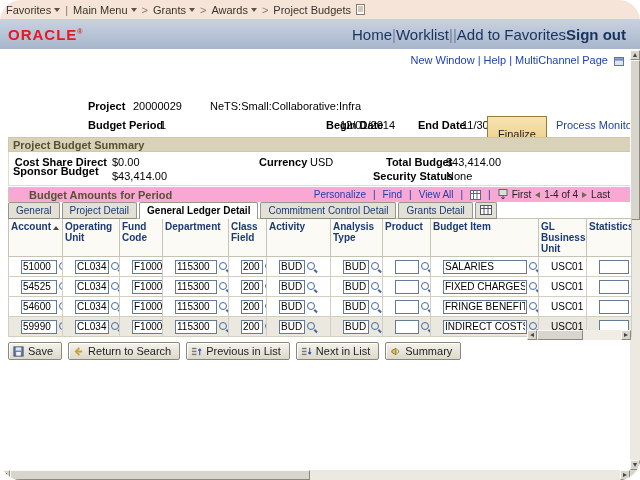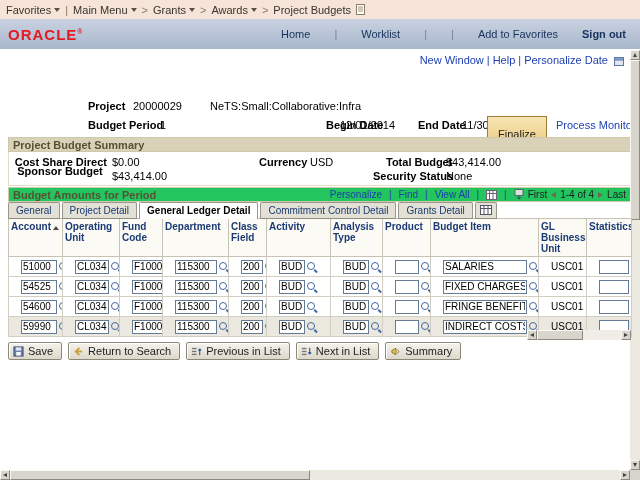--- a/index.html
+++ b/index.html
@@ -1,31 +1,31 @@
 <!DOCTYPE html>
 <html><head>
 <meta charset="utf-8">
 <style>
   html,body{margin:0;padding:0;background:#fff;}
   body{font-family:"Liberation Sans",sans-serif;}
-  #page{position:relative;width:640px;height:480px;overflow:hidden;background:#fff;font-size:11px;color:#000;}
+  #page{position:relative;width:640px;height:480px;overflow:hidden;background:#fff;font-size:11px;color:#000;border-radius:21px;}
 
   
   .topbar{position:absolute;top:0;left:0;width:100%;height:19px;background:#f5e4d7;display:flex;align-items:center;
           padding-left:6px;box-sizing:border-box;gap:5px;color:#38342c;font-size:11px;}
   .tb-item{display:flex;align-items:center;gap:3px;cursor:pointer;}
   .caret{width:0;height:0;border-left:3px solid transparent;border-right:3px solid transparent;border-top:4px solid #5a5248;display:inline-block;}
   .tb-sep{color:#8a7c68;}
 
   
   .navbar{position:absolute;top:19px;left:0;width:100%;height:30px;background:linear-gradient(#c9d2e0,#a8b6cc);
           display:flex;align-items:center;padding:0 14px 0 8px;box-sizing:border-box;}
   .brand{color:#e21b22;font-weight:bold;font-size:15px;letter-spacing:1px;}
   .brand sup{font-size:7px;}
-  .nav-links{margin-left:auto;display:flex;align-items:flex-end;gap:24px;color:#17335e;font-size:11px;}
+  .nav-links{margin-left:auto;display:flex;align-items:flex-end;gap:0;color:#17335e;font-size:15px;}
   .nav-links .sep{color:#73839e;}
   .nav-links .lnk2{cursor:pointer;}
   .signout{font-weight:bold;cursor:pointer;}
 
   
   .pagebar{position:absolute;top:54px;left:0;right:16px;text-align:right;font-size:11px;}
   .lnk{color:#1d3fb0;text-decoration:none;cursor:pointer;}
   .psep{color:#1d3fb0;margin:0 3px;}
 
   .title{position:absolute;top:78px;left:10px;color:#26467e;font-size:14px;font-weight:bold;}
@@ -38,22 +38,22 @@
   .finalize{position:absolute;left:399px;top:-3px;width:60px;height:35px;background:linear-gradient(#f7e4b2,#ecc87d);
             border:1px solid #9c7c34;font-size:11px;color:#222;text-align:center;line-height:14px;cursor:pointer;
             font-family:"Liberation Sans",sans-serif;padding:0;}
 
   
   .sechdr{background:#d9d2b8;color:#575134;font-weight:bold;height:15px;line-height:15px;padding-left:4px;
           font-size:11px;box-sizing:border-box;border:1px solid #cfc8aa;}
   .summary{position:absolute;top:137px;left:8px;width:623px;}
   .sbody{position:relative;height:34px;border:1px solid #e3ddc7;border-top:none;box-sizing:border-box;}
 
-  .amounts-bar{position:absolute;top:187px;left:8px;width:623px;height:15px;background:#22c55e;border:1px solid #cfc8aa;
-               box-sizing:border-box;display:flex;align-items:center;padding:0 4px;}
+  .amounts-bar{position:absolute;top:187px;left:8px;width:623px;height:15px;background:#f9a8d4;border:1px solid #cfc8aa;
+               box-sizing:border-box;display:flex;align-items:center;padding:0 20px;}
   .amounts-bar .t{color:#575134;font-weight:bold;font-size:11px;}
   .bar-right{margin-left:auto;display:flex;align-items:center;gap:4px;font-size:10px;}
   .bar-right .lnk{font-size:10px;}
   .pagetxt{color:#222;}
 
   
   .tl{width:0;height:0;border-top:3px solid transparent;border-bottom:3px solid transparent;border-right:5px solid #6b6b52;display:inline-block;}
   .tr2{width:0;height:0;border-top:3px solid transparent;border-bottom:3px solid transparent;border-left:5px solid #6b6b52;display:inline-block;}
   .tu{width:0;height:0;border-left:3px solid transparent;border-right:3px solid transparent;border-bottom:4px solid #4c4c3c;display:inline-block;margin-left:2px;}
   .sb-tu{border-left:2.5px solid transparent;border-right:2.5px solid transparent;border-bottom:4px solid #444;width:0;height:0;}
@@ -152,21 +152,21 @@
       <span class="sep">|</span>
       <span class="lnk2">Worklist</span>
       <span class="sep">|</span>
       <span class="sep">|</span>
       <span class="lnk2">Add to Favorites</span>
       <span class="signout">Sign out</span>
     </span>
   </div>
 
   <div class="pagebar">
-    <a class="lnk">New Window</a><span class="psep">|</span><a class="lnk">Help</a><span class="psep">|</span><a class="lnk">Personalize Date</a>
+    <a class="lnk">New Window</a><span class="psep">|</span><a class="lnk">Help</a><span class="psep">|</span><a class="lnk">MultiChannel Page</a>
     <span style="display:inline-block;vertical-align:middle;margin-left:3px;">
       <svg width="10" height="9" viewBox="0 0 10 9">
           <rect x="0.5" y="0.5" width="9" height="8" fill="#dfe6f0" stroke="#5b77a5"></rect>
           <rect x="0.5" y="0.5" width="9" height="2.5" fill="#8ba3c7" stroke="#5b77a5"></rect>
         </svg>
     </span>
   </div>
 
 
   <div class="frow frow1">
@@ -188,21 +188,21 @@
 
   <div class="summary">
     <div class="sechdr">Project Budget Summary</div>
     <div class="sbody">
       <span class="fx flabel" style="left:4px;top:4px;width:94px;text-align:right;">Cost Share Direct</span>
       <span class="fx" style="left:103px;top:4px;">$0.00</span>
       <span class="fx flabel" style="left:250px;top:4px;">Currency</span>
       <span class="fx" style="left:301px;top:4px;">USD</span>
       <span class="fx flabel" style="left:377px;top:4px;">Total Budget</span>
       <span class="fx" style="left:437px;top:4px;">$43,414.00</span>
-      <span class="fx flabel" style="left:4px;top:13px;width:94px;text-align:center;">Sponsor Budget</span>
+      <span class="fx flabel" style="left:4px;top:13px;width:94px;text-align:left;">Sponsor Budget</span>
       <span class="fx" style="left:103px;top:18px;">$43,414.00</span>
       <span class="fx flabel" style="left:364px;top:18px;text-align:center;">Security Status</span>
       <span class="fx" style="left:437px;top:18px;">None</span>
     </div>
   </div>
 
   <div class="amounts-bar">
     <span class="t">Budget Amounts for Period</span>
     <span class="bar-right">
       <a class="lnk">Personalize</a>

